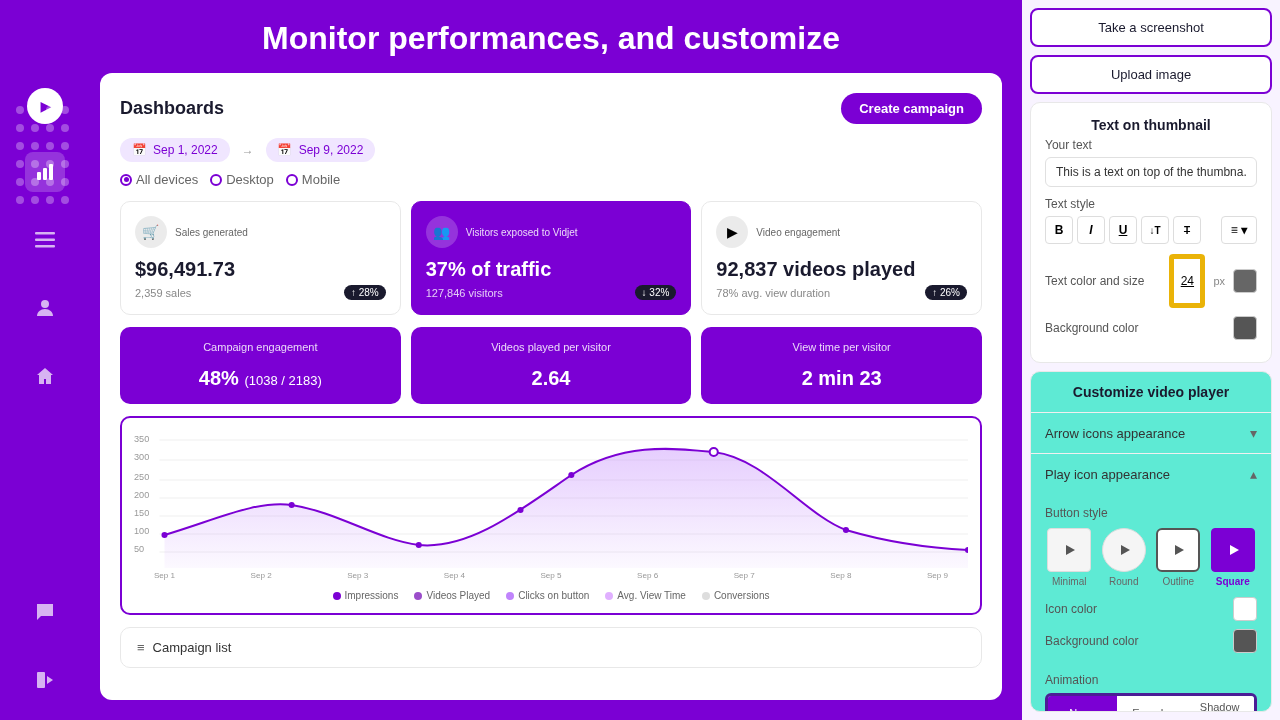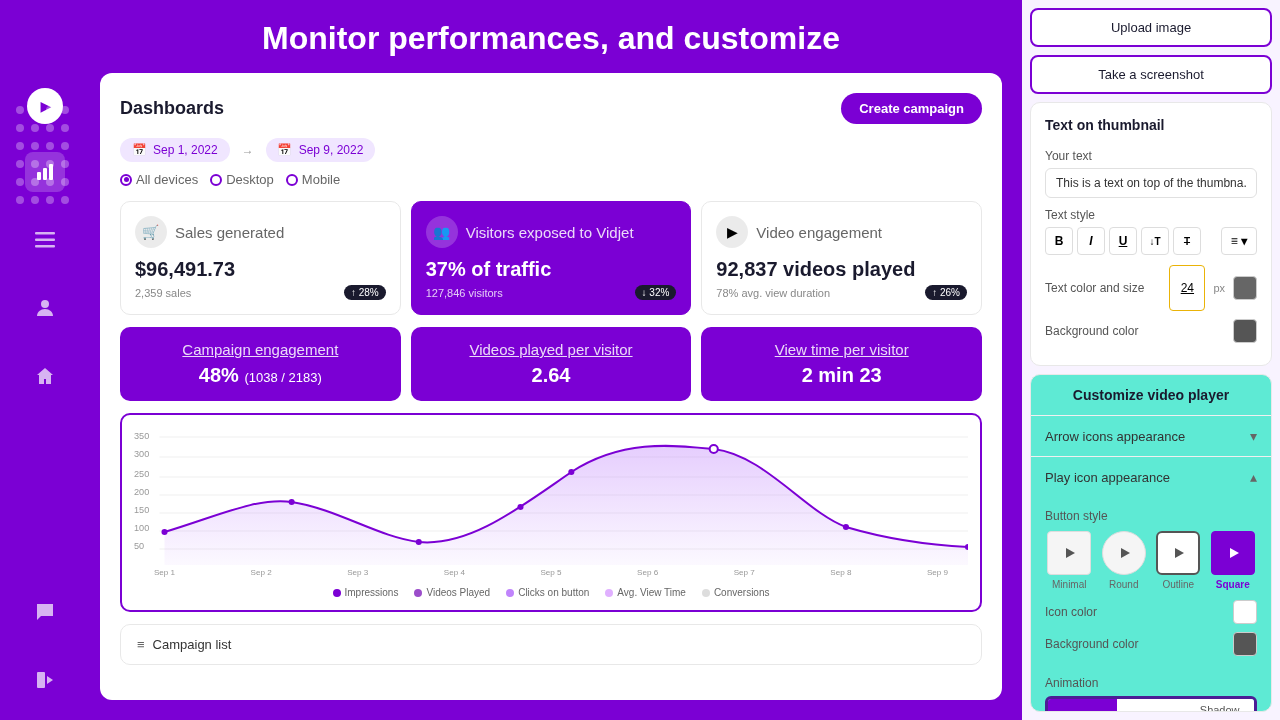--- a/index.html
+++ b/index.html
@@ -135,41 +135,41 @@
     }
     .stat-card.purple { background: #7b00d4; color: white; border-color: #7b00d4; }
     .stat-header { display: flex; align-items: center; gap: 8px; margin-bottom: 10px; }
     .stat-icon {
       width: 32px; height: 32px; border-radius: 50%;
       background: rgba(0,0,0,0.08);
       display: flex; align-items: center; justify-content: center;
       font-size: 14px;
     }
     .stat-card.purple .stat-icon { background: rgba(255,255,255,0.2); }
-    .stat-label { font-size: 15px; color: #666; font-weight: 500; }
+    .stat-label { font-size: 10px; color: #666; font-weight: 500; }
     .stat-card.purple .stat-label { color: rgba(255,255,255,0.85); }
     .stat-value { font-size: 20px; font-weight: 700; color: #1a1a2e; margin-bottom: 4px; }
     .stat-card.purple .stat-value { color: white; }
     .stat-sub { font-size: 11px; color: #888; display: flex; align-items: center; justify-content: space-between; }
     .stat-card.purple .stat-sub { color: rgba(255,255,255,0.8); gap: 8px; }
     .stat-badge {
       background: #1a1a2e; color: white; border-radius: 12px;
       padding: 2px 7px; font-size: 10px; display: flex; align-items: center; gap: 3px;
     }
     .stat-badge.down { background: #1a1a2e; }
 
     
     .campaign-stats-row {
       display: flex; gap: 10px; margin-bottom: 12px;
     }
     .campaign-stat {
       flex: 1; background: #7b00d4; border-radius: 10px; padding: 14px;
       text-align: center; color: white;
     }
-    .campaign-stat-label { font-size: 15px; color: rgba(255,255,255,0.85); margin-bottom: 6px; text-decoration: underline; }
+    .campaign-stat-label { font-size: 11px; color: rgba(255,255,255,0.85); margin-bottom: 14px; }
     .campaign-stat-value { font-size: 20px; font-weight: 700; }
 
     
     .chart-area {
       border: 2px solid #7b00d4;
       border-radius: 10px;
       padding: 12px;
       background: white;
       margin-bottom: 12px;
     }
@@ -215,21 +215,22 @@
     .panel-section {
       background: white;
       border-radius: 10px;
       padding: 14px;
       border: 1px solid #e8e8e8;
     }
     .panel-section-title {
       font-size: 14px;
       font-weight: 600;
       color: #1a1a2e;
-      margin-bottom: 16px;
+      text-align: center;
+      margin-bottom: 5px;
     }
     .field-label { font-size: 12px; color: #555; margin-bottom: 5px; }
     .text-input {
       width: 100%; border: 1px solid #e0e0e0; border-radius: 6px;
       padding: 7px 10px; font-size: 12px; color: #333; outline: none;
       margin-bottom: 10px;
     }
 
     
     .text-style-row {
@@ -243,21 +244,21 @@
     .style-btn.bold { font-weight: 900; }
     .style-btn.italic { font-style: italic; }
     .style-btn.underline { text-decoration: underline; }
 
     
     .color-row {
       display: flex; align-items: center; gap: 8px; margin-bottom: 8px;
     }
     .color-label { font-size: 12px; color: #555; flex: 1; }
     .px-input {
-      width: 36px; border: 1px solid #eab308; border-radius: 4px;
+      width: 36px; border: 5px solid #eab308; border-radius: 4px;
       padding: 15px 5px; font-size: 12px; text-align: center; text-decoration: underline;
     }
     .px-label { font-size: 11px; color: #888; }
     .color-swatch {
       width: 24px; height: 24px; border-radius: 4px; border: 1px solid #ccc;
       cursor: pointer;
     }
     .color-swatch.gray { background: #666; }
     .color-swatch.dark { background: #555; }
     .color-swatch.white { background: white; }
@@ -577,23 +578,23 @@
 
     <div class="campaign-list-header">
       <span style="color:#666">≡</span>
       <span>Campaign list</span>
     </div>
   </div>
 </div>
 
 <div class="right-panel">
 
+  <button class="panel-btn">Take a screenshot</button>
+
   <button class="panel-btn">Upload image</button>
-
-  <button class="panel-btn">Take a screenshot</button>
 
   <div class="panel-section">
     <div class="panel-section-title">Text on thumbnail</div>
 
     <div class="field-label">Your text</div>
     <input type="text" class="text-input" value="This is a text on top of the thumbna..." style="">
 
     <div class="field-label">Text style</div>
     <div class="text-style-row">
       <button class="style-btn bold">B</button>

